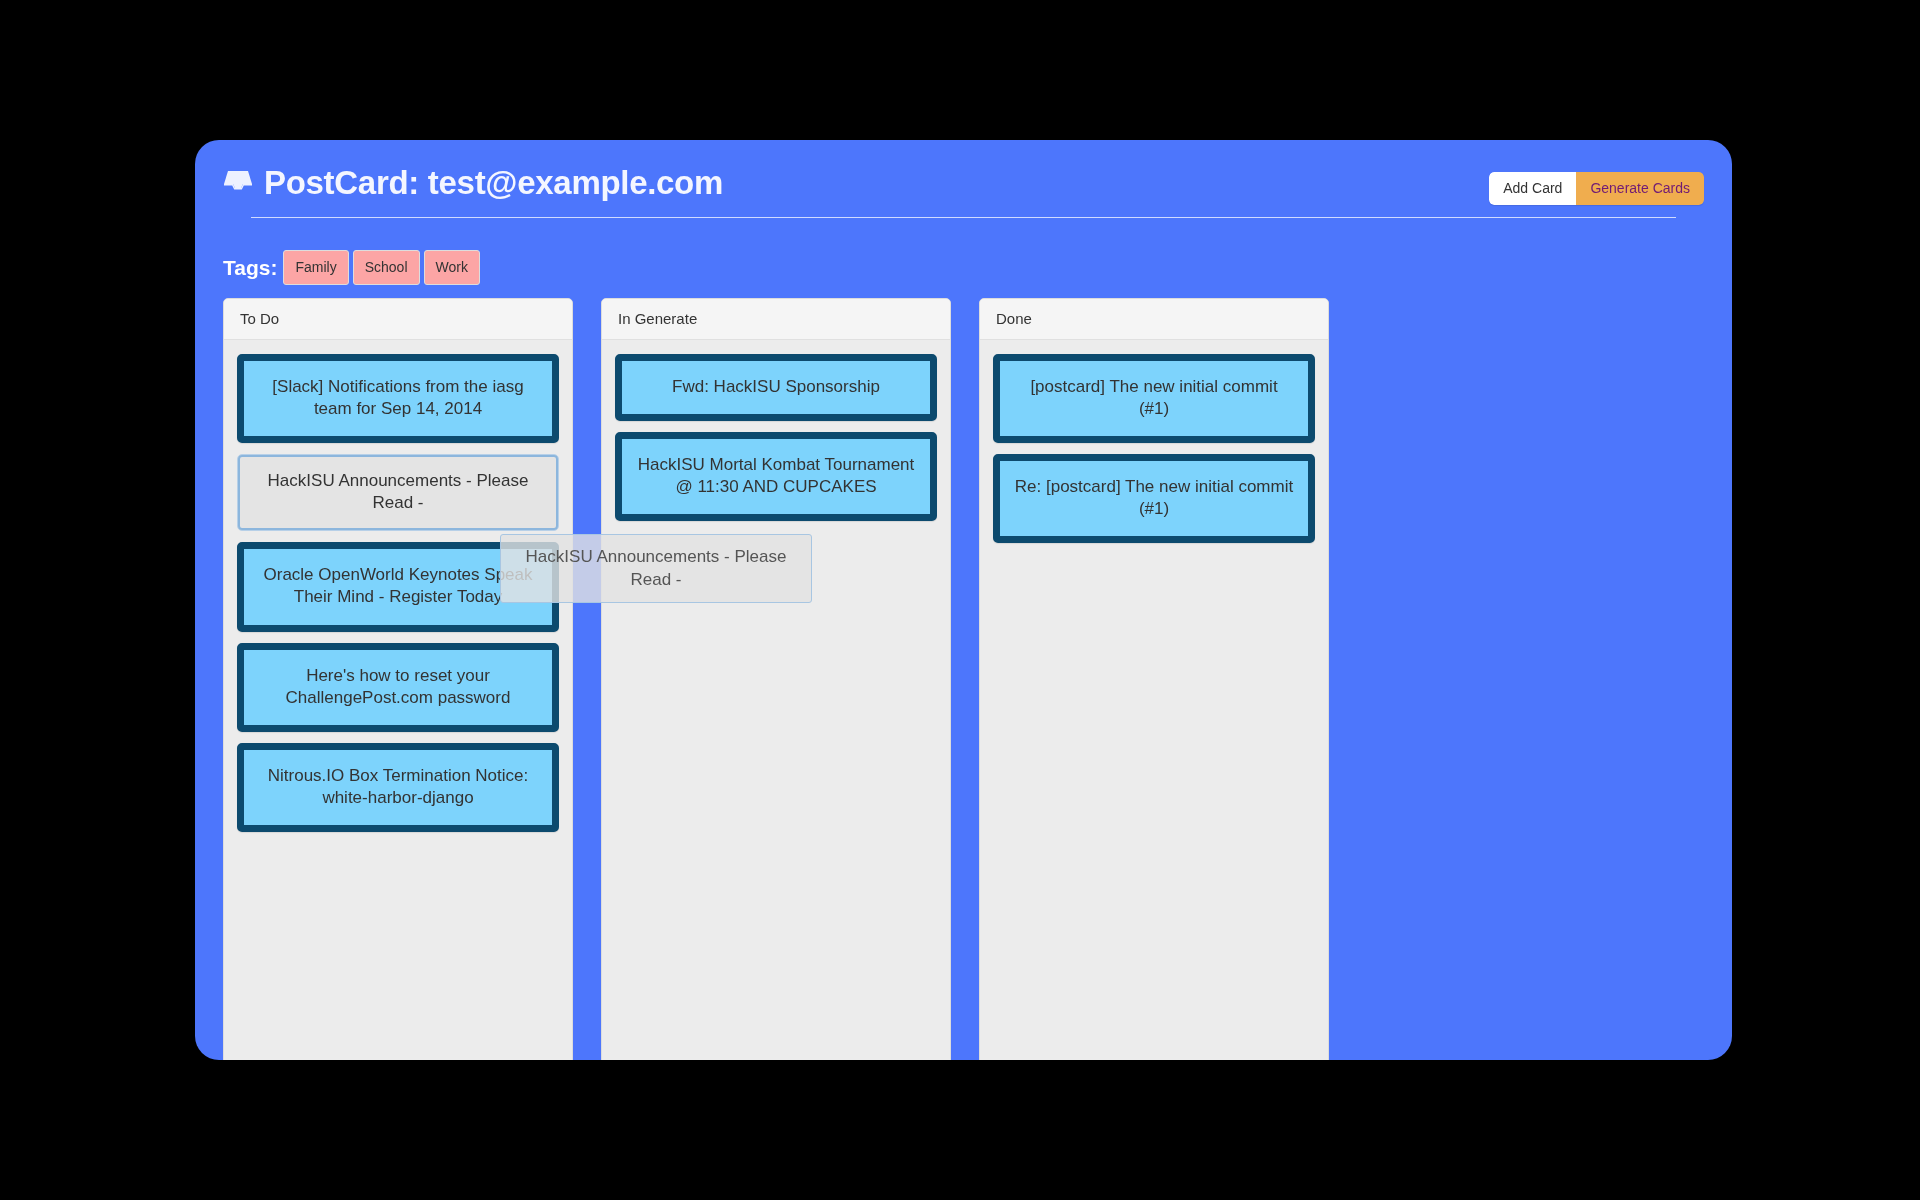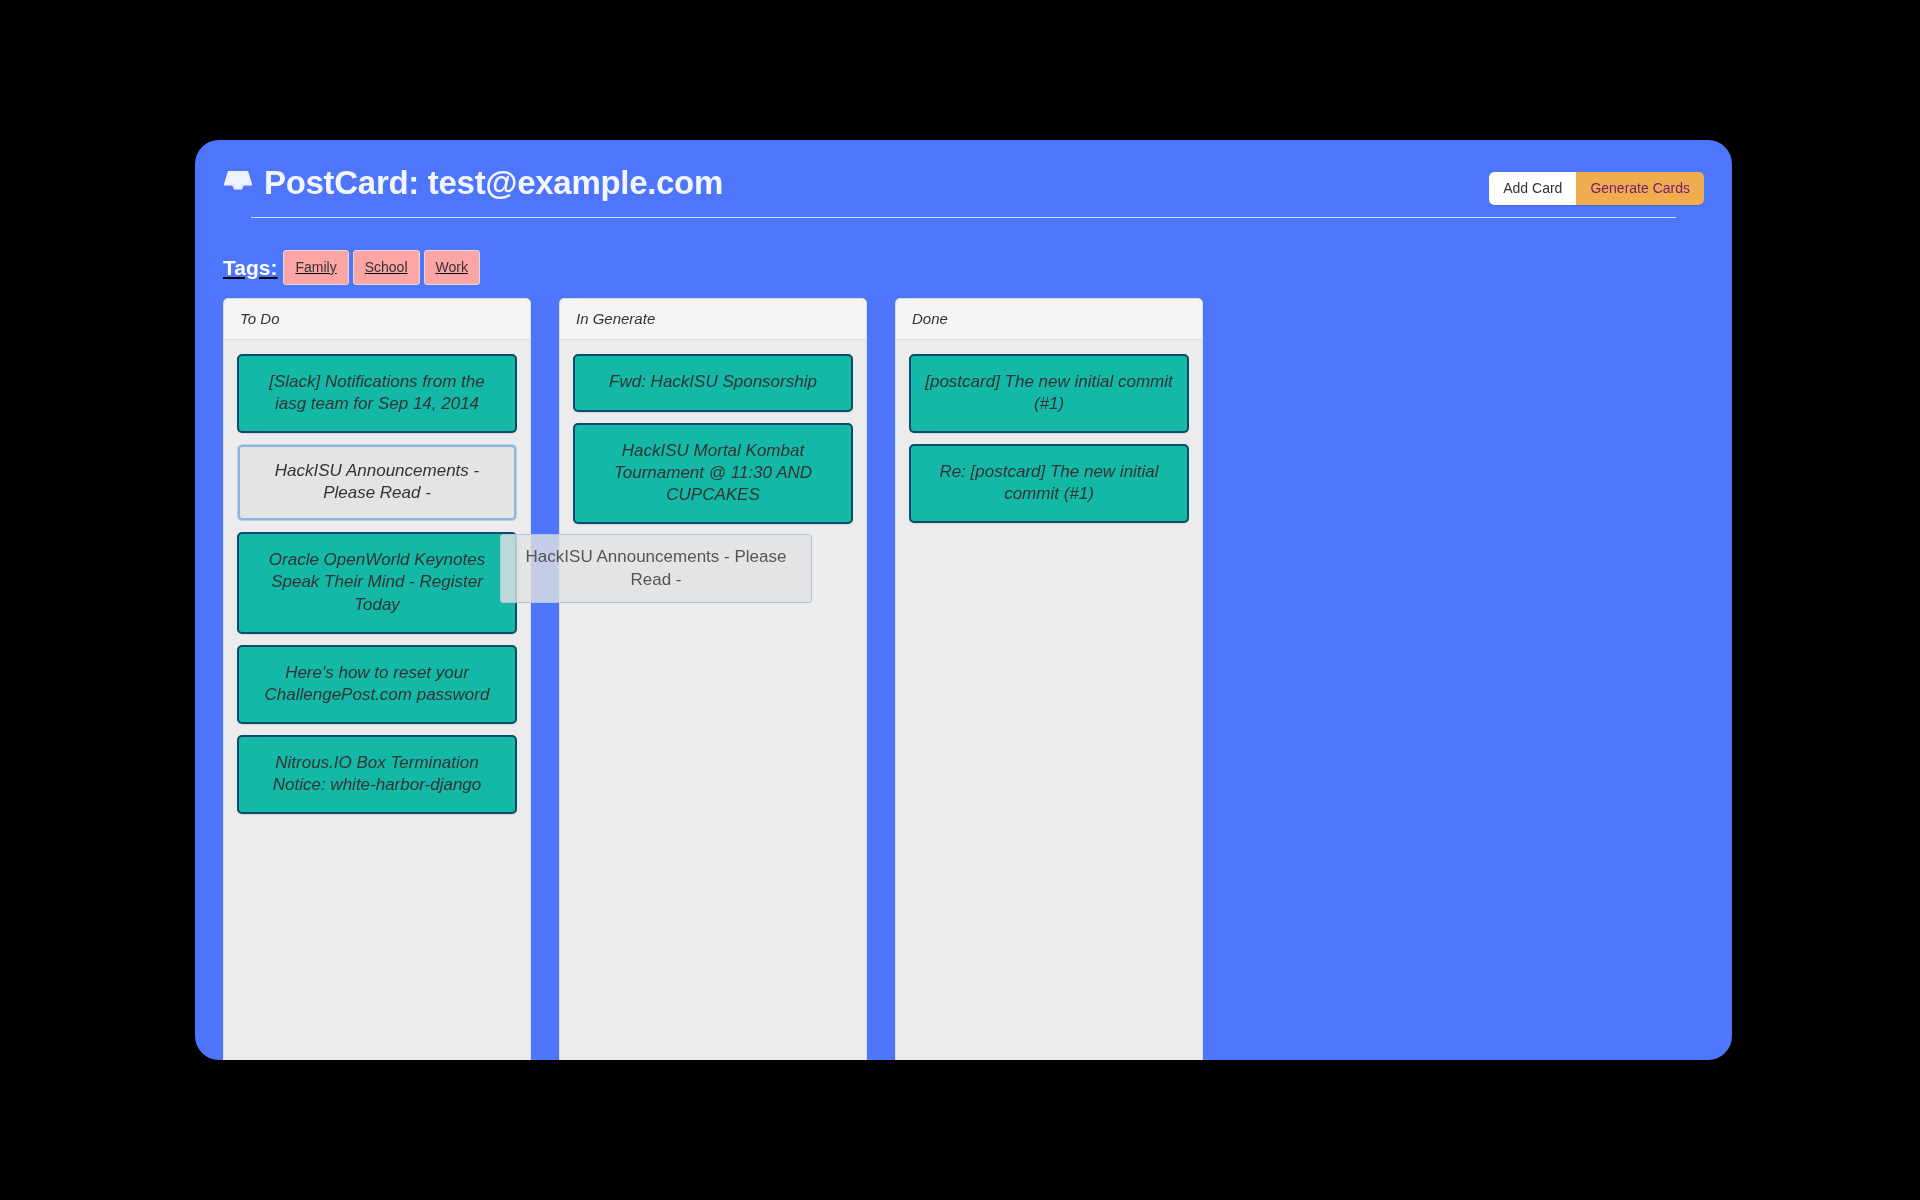--- a/index.html
+++ b/index.html
@@ -82,21 +82,20 @@
   }
 
   
   .tags-bar {
     display: flex;
     align-items: center;
     gap: 0;
     padding: 0 28px;
     margin-top: 32px;
     height: 34px;
-    text-decoration: underline;
   }
   .tags-label {
     color: #ffffff;
     font-size: 21px;
     font-weight: bold;
     margin-right: 6px;
     line-height: 1;
   }
   .tag-chip {
     background: #fca5a5;
@@ -114,48 +113,47 @@
   
   .board {
     display: flex;
     gap: 28px;
     padding: 0 28px;
     margin-top: 14px;
     height: 770px;
     align-items: flex-start;
   }
   .column {
-    width: 308px;
+    width: 350px;
     flex: none;
     background: #ececec;
     border: 1px solid #dcdcdc;
     border-radius: 5px 5px 0 0;
     height: 770px;
     overflow: hidden;
     position: relative;
-    font-style: italic;
   }
   .column-header {
     background: #f5f5f5;
     border-bottom: 1px solid #e0e0e0;
     padding: 12px 16px 13px 16px;
     font-size: 15px;
     color: #333333;
     line-height: 1;
   }
   .column-body {
     padding: 14px 13px 14px 13px;
     display: flex;
     flex-direction: column;
     gap: 11px;
   }
 
   .card {
-    background: #14b8a6;
-    border: 2px solid #0c4a6e;
+    background: #7dd3fc;
+    border: 7px solid #0c4a6e;
     border-radius: 5px;
     box-shadow: 0 1px 1px rgba(0,0,0,0.09);
     color: #333333;
     font-size: 17px;
     line-height: 1.3;
     text-align: center;
     padding: 15px 13px 16px 13px;
     cursor: pointer;
     min-height: 58px;
     display: flex;

